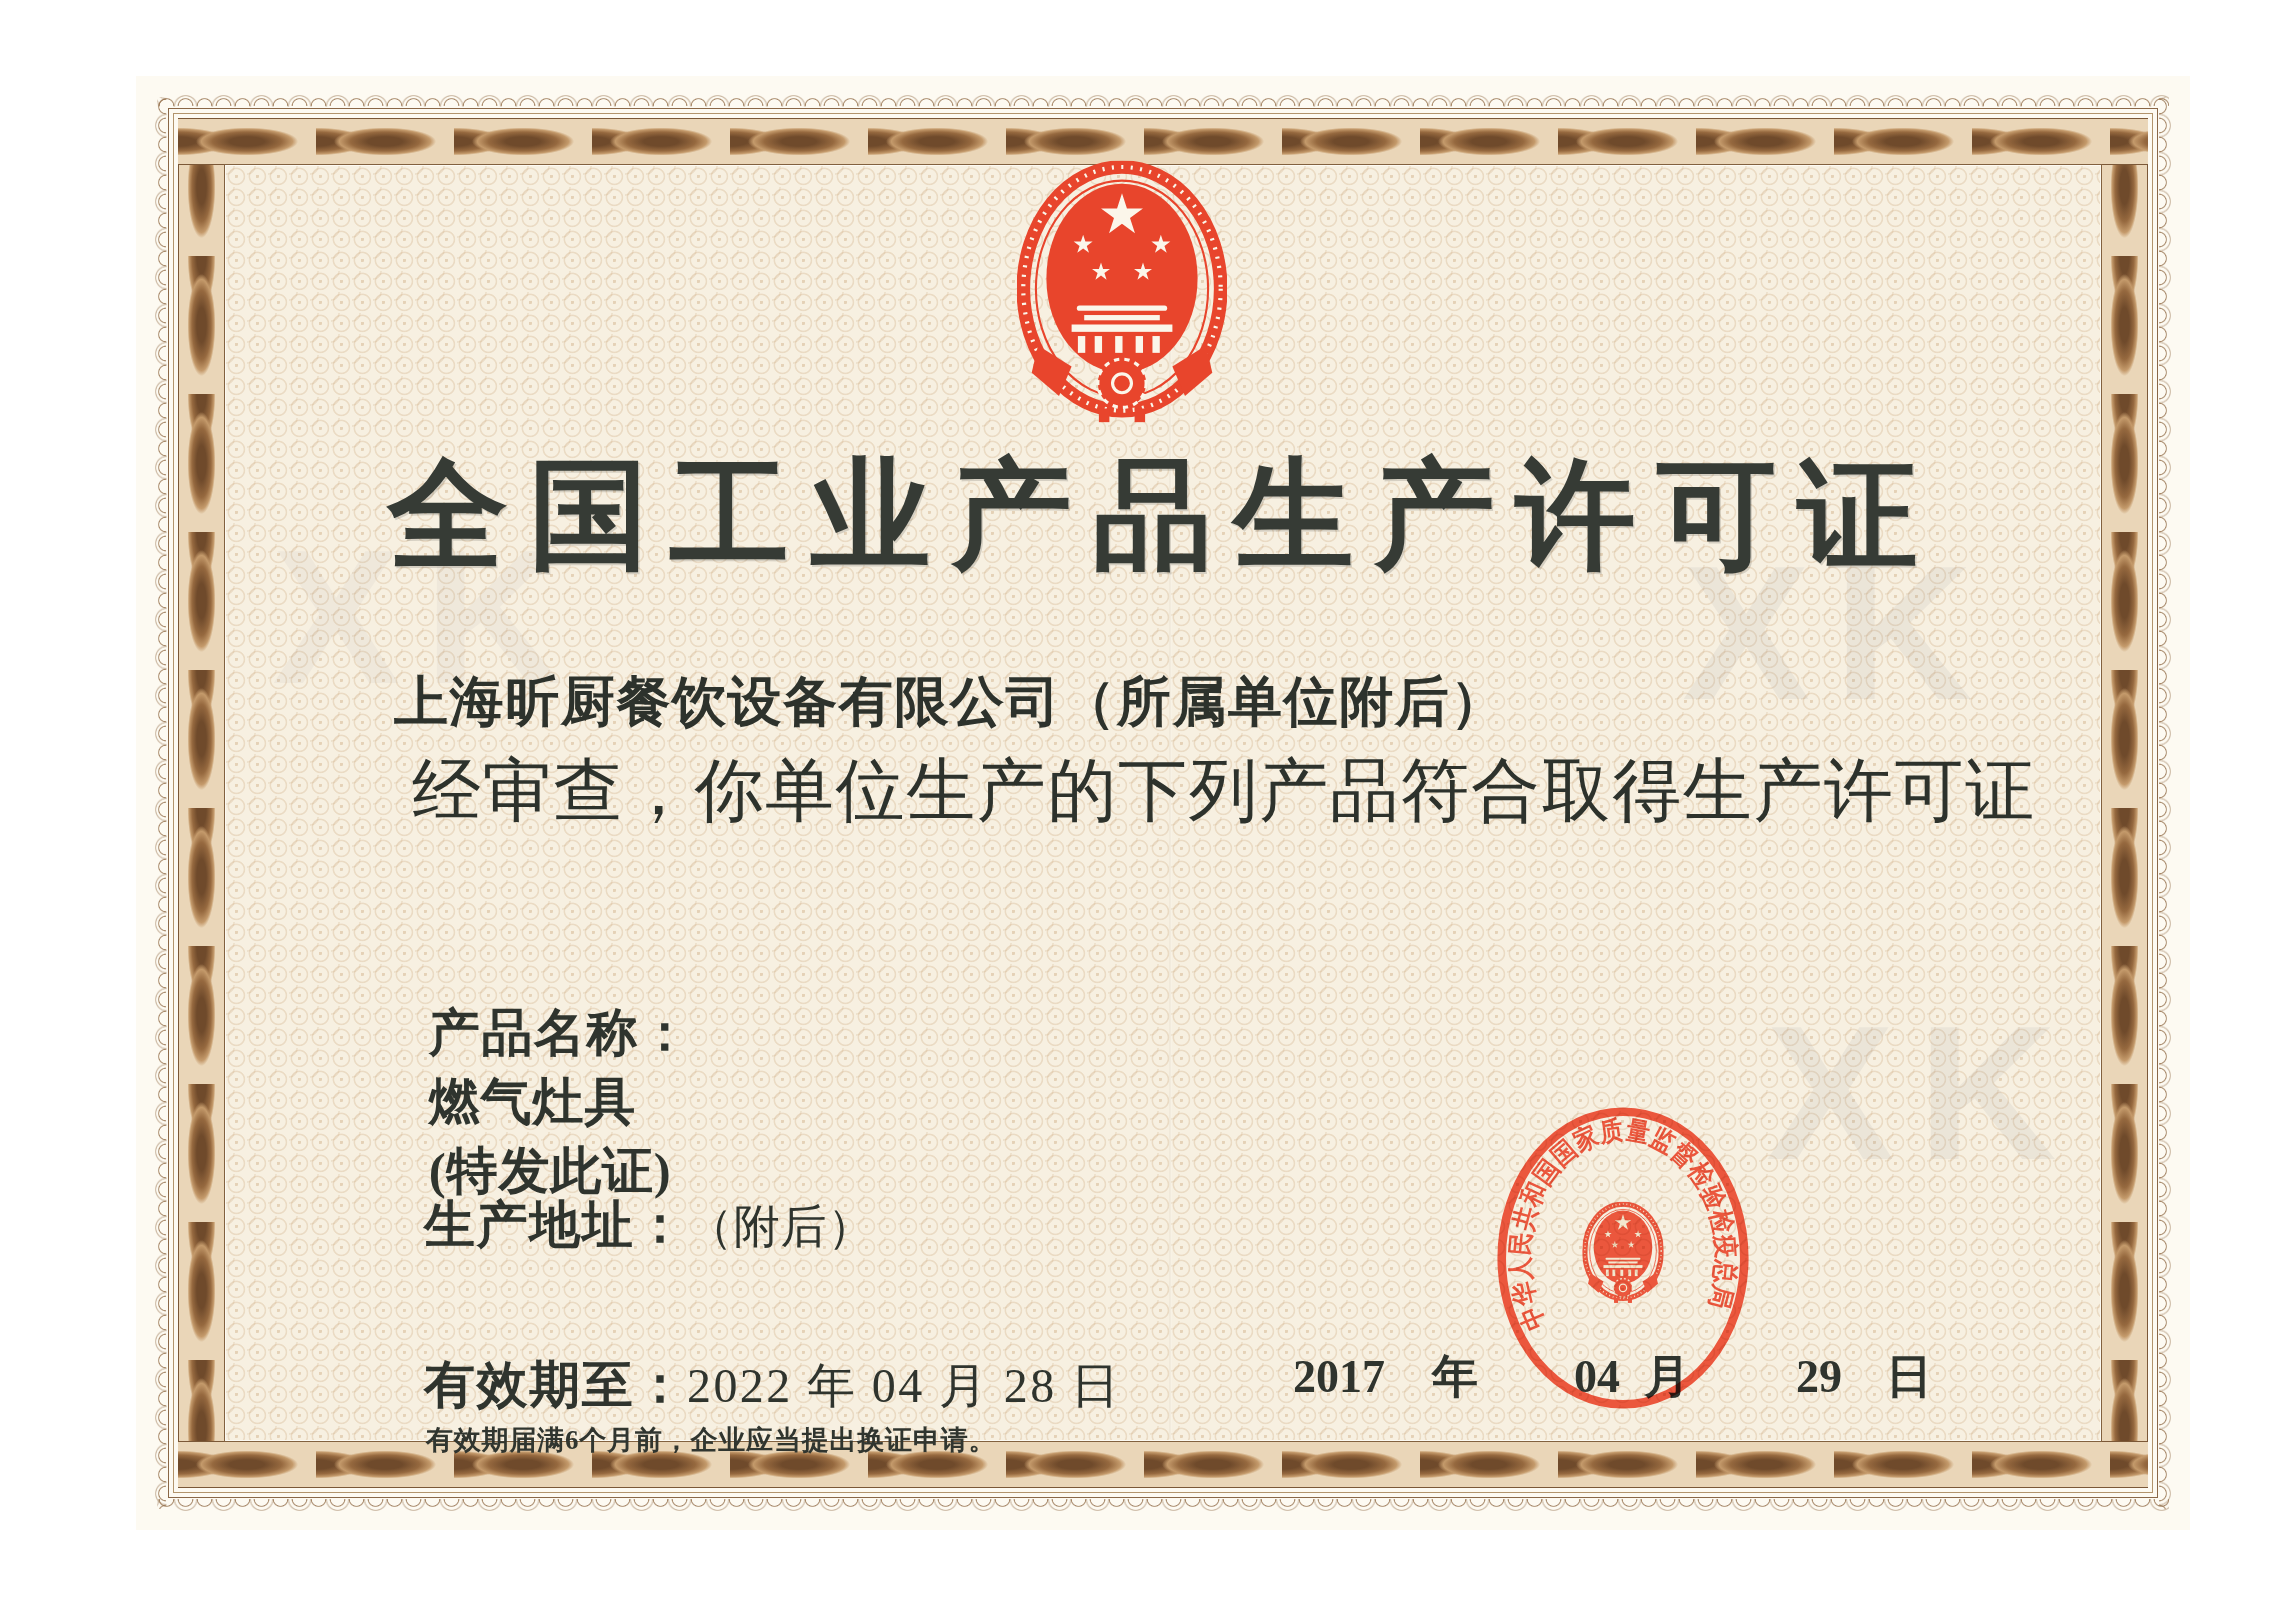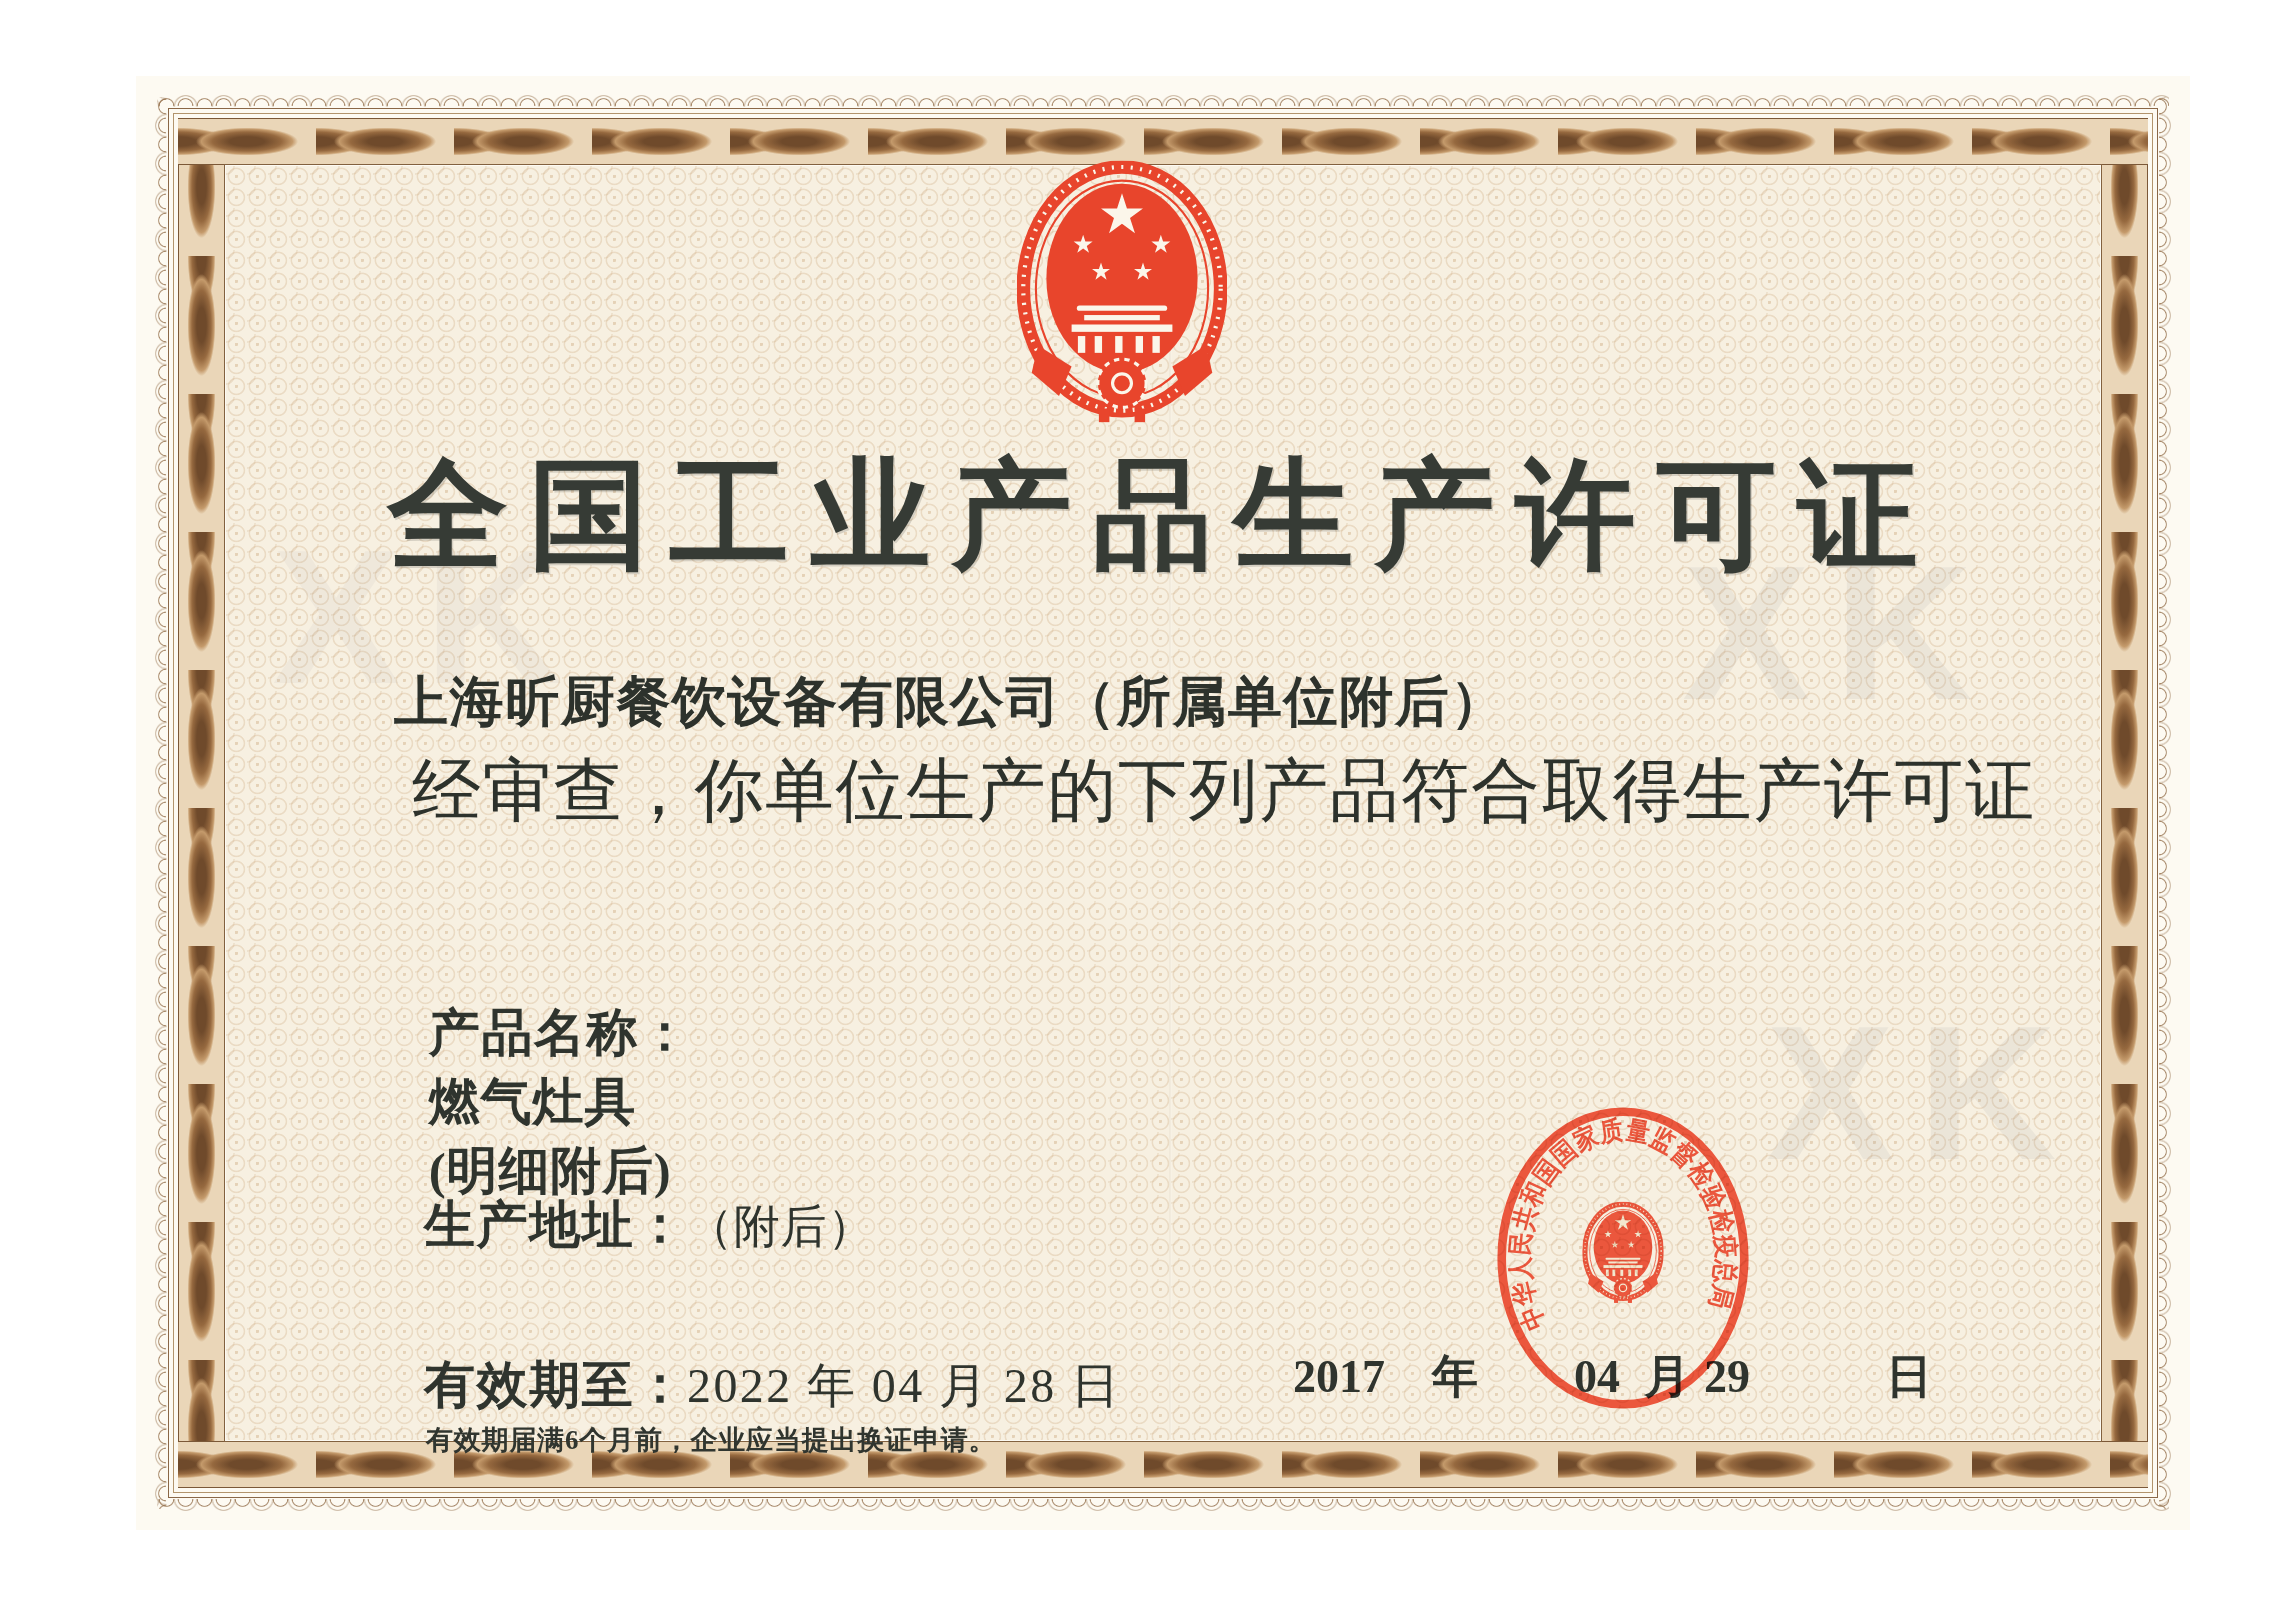--- a/index.html
+++ b/index.html
@@ -91,21 +91,21 @@
   .note-sm{font-size:44px;font-weight:600;margin-left:4.8px;}
   .row-product{left:288px;top:923px;flex-direction:column;}
   .row-product .val{font-size:51px;font-weight:700;}
   .row-address{left:288px;top:1032px;}
   .row-production{left:288px;top:1115px;}
   .row-certno{left:288px;top:1190px;}
   .row-valid{left:288px;top:1275px;align-items:center;}
   .renewal{left:290px;top:1346px;font-size:27px;font-weight:600;color:#30352f;letter-spacing:0.8px;white-space:nowrap;}
   .date-token{position:absolute;top:1278px;font-size:46px;font-weight:600;color:#2f342e;line-height:1;white-space:nowrap;}
   .dt-y{left:1157px;} .dt-yu{left:1296px;} .dt-m{left:1438px;} .dt-mu{left:1508px;}
-  .dt-d{left:1568px;} .dt-du{left:1750px;}
+  .dt-d{left:1660px;} .dt-du{left:1750px;}
   .seal-svg{position:absolute;left:1354px;top:1025px;width:266px;height:314px;opacity:.9;mix-blend-mode:multiply;}
   .wm{position:absolute;font-family:"Liberation Sans","DejaVu Sans",sans-serif;font-weight:700;
       color:rgba(125,120,132,.09);font-size:192px;letter-spacing:24px;line-height:1;pointer-events:none;}
   .wm1{left:1546px;top:461px;} .wm2{left:1630px;top:921px;} .wm3{left:136px;top:445px;color:rgba(125,120,132,.06);}
 </style>
 </head>
 <body>
 
 <svg width="0" height="0" style="position:absolute" aria-hidden="true">
   <defs>
@@ -163,21 +163,21 @@
     <use href="#natl-emblem"></use>
   </svg>
 
   <div class="abs title">全国工业产品生产许可证</div>
   <div class="abs company">上海昕厨餐饮设备有限公司（所属单位附后）</div>
   <div class="abs bodyline body1">经审查，你单位生产的下列产品符合取得生产许可证</div>
 
   <div class="abs row row-product">
     <span class="lbl">产品名称：</span>
     <span class="val">燃气灶具</span>
-    <span class="val note-sm">(明细附后)</span>
+    <span class="val note-sm">(特发此证)</span>
   </div>
   <div class="abs row row-production">
     <span class="lbl">生产地址：</span>
     <span class="val">（附后）</span>
   </div>
   <div class="abs row row-valid">
     <span class="lbl">有效期至：</span>
     <span class="val mono">2022 年 04 月 28 日</span>
   </div>
   <div class="abs renewal">有效期届满6个月前，企业应当提出换证申请。</div>

